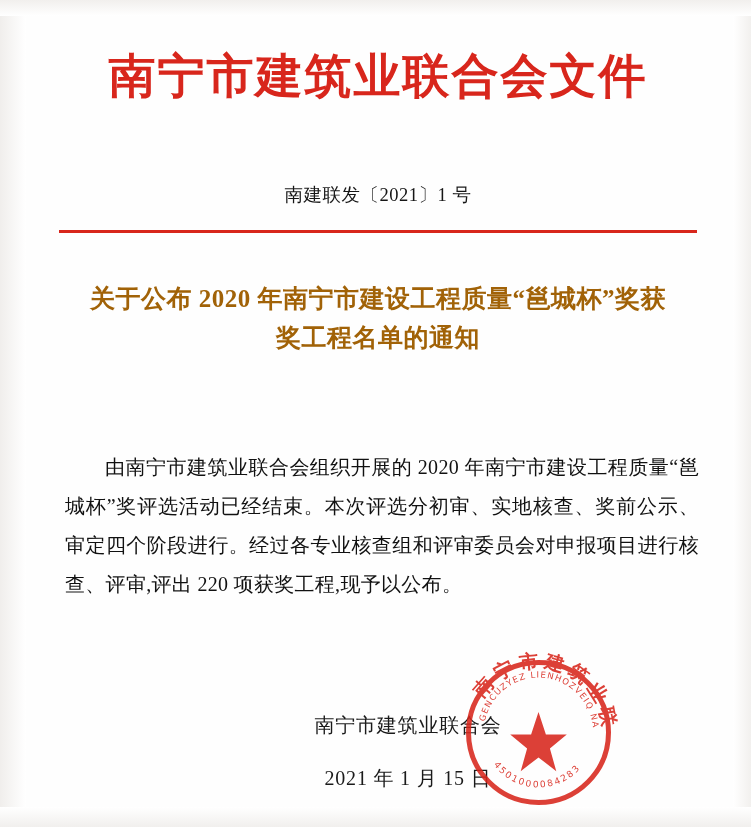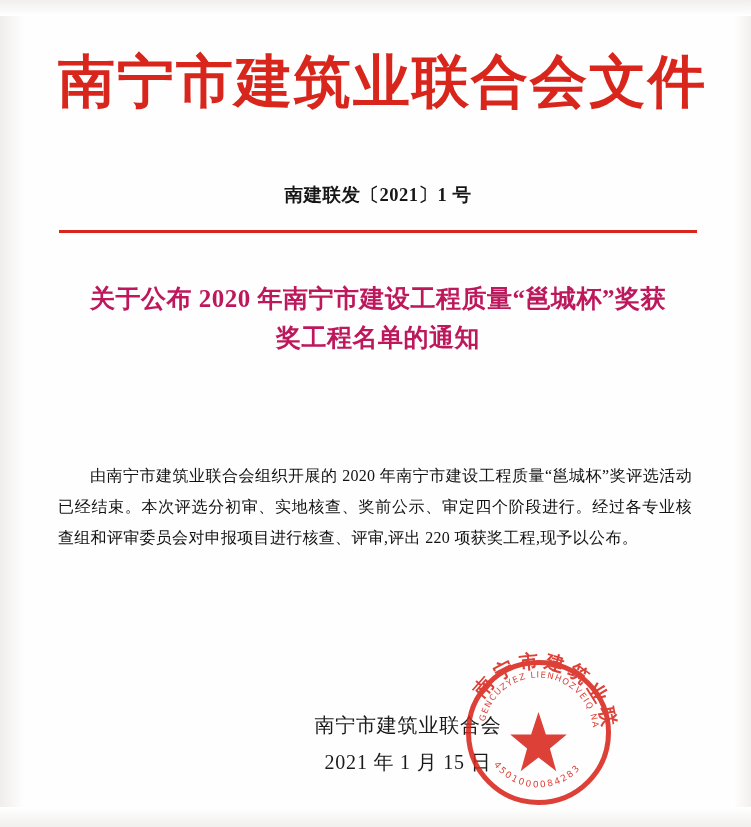--- a/index.html
+++ b/index.html
@@ -54,36 +54,35 @@
 
   .masthead {
     position: absolute;
     top: 50px;
     left: 0;
     width: 640px;
     text-align: center;
     color: #d8261c;
     font-family: "DejaVu Serif", "Liberation Serif", serif;
     font-weight: bold;
-    font-size: 57px;
+    font-size: 47px;
     letter-spacing: 2px;
     line-height: 1.1;
     white-space: nowrap;
   }
 
   .doc-number {
     position: absolute;
     top: 182px;
     left: 0;
     width: 640px;
     text-align: center;
     font-size: 18.5px;
     letter-spacing: 0.5px;
     color: #161616;
-    font-weight: bold;
   }
 
   .red-rule {
     position: absolute;
     top: 230px;
     left: 1px;
     width: 638px;
     height: 3px;
     background: #d8261c;
   }
@@ -91,43 +90,42 @@
   .title {
     position: absolute;
     top: 280px;
     left: 20px;
     width: 600px;
     text-align: center;
     font-size: 25px;
     font-weight: bold;
     line-height: 1.55;
     letter-spacing: 0.5px;
-    color: #be185d;
+    color: #a16207;
   }
 
   .salutation {
     position: absolute;
     top: 410px;
     left: 4px;
     font-size: 20px;
     letter-spacing: 0.6px;
   }
 
   .body-par {
     position: absolute;
     top: 448px;
-    left: 0;
+    left: 7px;
     width: 634px;
-    font-size: 16px;
+    font-size: 20px;
     line-height: 1.95;
     text-align: justify;
     text-justify: inter-ideograph;
     text-indent: 2em;
     letter-spacing: 0.3px;
-    margin-top: 12px;
   }
 
   .attachment {
     position: absolute;
     top: 608px;
     left: 4px;
     width: 634px;
     font-size: 20px;
     line-height: 1.9;
     text-indent: 2em;
@@ -144,21 +142,21 @@
     letter-spacing: 0.8px;
     color: #1a1a1a;
   }
   .signature .org {
     display: block;
     padding-left: 60px;
   }
   .signature .date {
     display: block;
     padding-left: 60px;
-    margin-top: 10px;
+    margin-top: 26px;
   }
 
   
   .seal {
     position: absolute;
     left: 398px;
     top: 650px;
     width: 165px;
     height: 165px;
     pointer-events: none;

